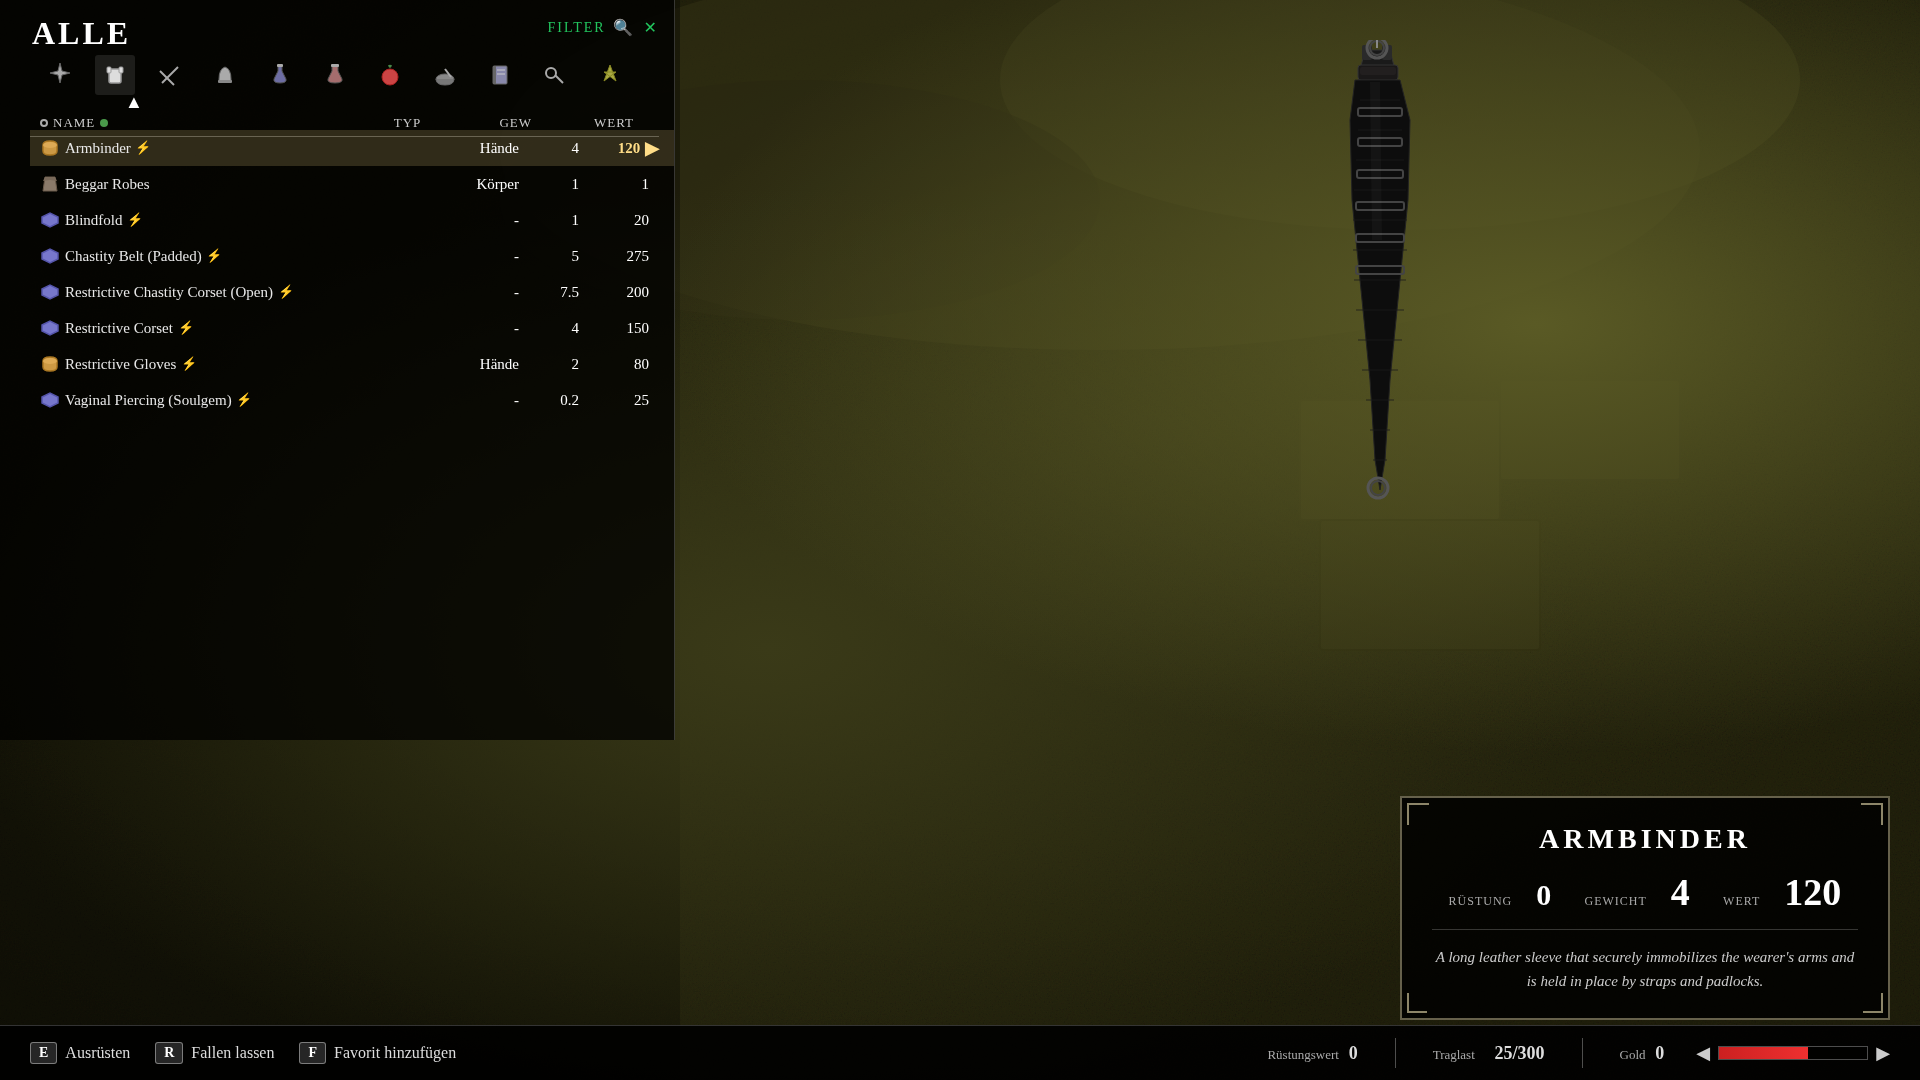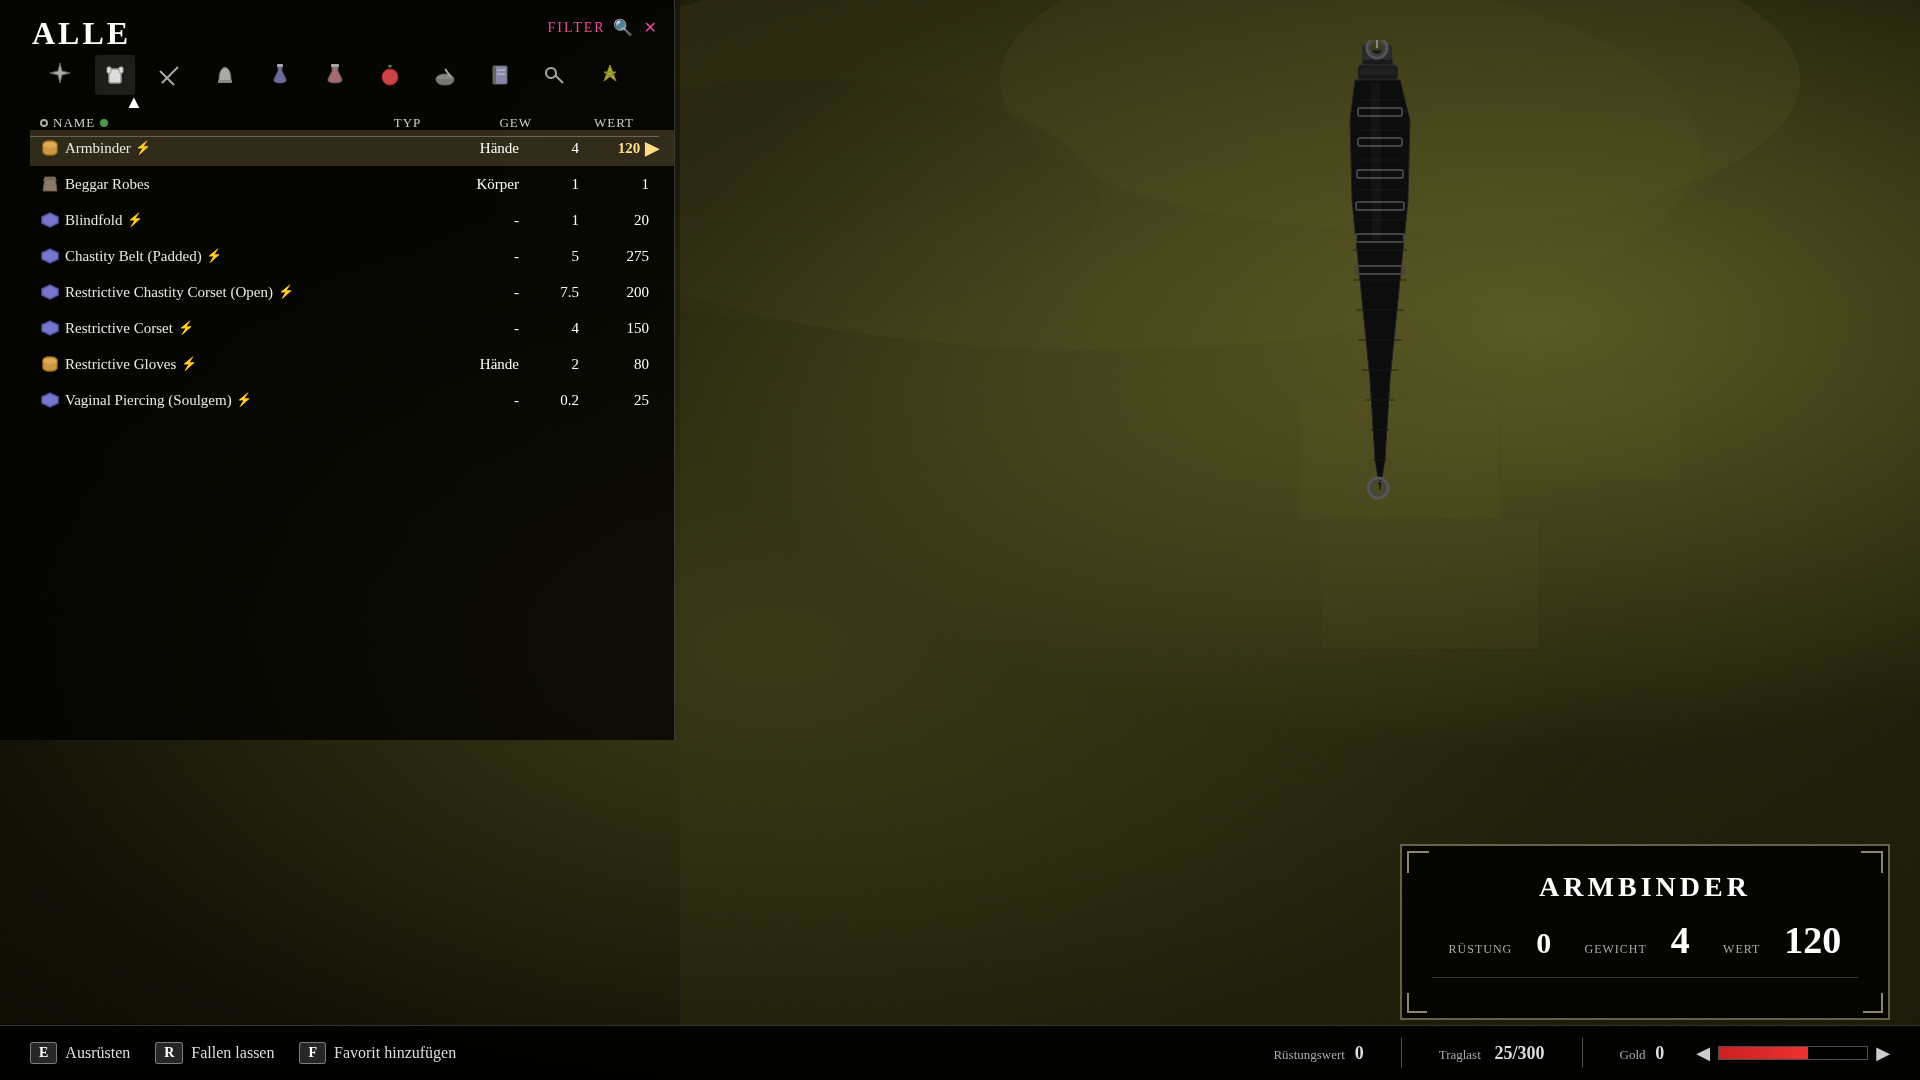--- a/index.html
+++ b/index.html
@@ -59,21 +59,21 @@
     }
 
     
     .filter-area {
       position: absolute;
       top: 18px;
       right: 15px;
       display: flex;
       align-items: center;
       gap: 8px;
-      color: #ec4899;
+      color: #22c55e;
       font-size: 14px;
       letter-spacing: 2px;
     }
 
     
     .category-icons {
       position: absolute;
       top: 50px;
       left: 30px;
       right: 15px;
@@ -703,20 +703,21 @@
     <div class="stat-group">
       <span class="stat-label">GEWICHT</span>
       <span class="stat-value large">4</span>
     </div>
     <div class="stat-group">
       <span class="stat-label">WERT</span>
       <span class="stat-value large">120</span>
     </div>
   </div>
 
+  <div class="detail-description">A long leather sleeve that securely immobilizes the wearer's arms and is held in place by straps and padlocks.</div>
 </div>
 
 <div class="bottom-bar">
   <div class="bottom-actions">
     <div class="action-btn">
       <span class="key-badge">E</span>
       <span>Ausrüsten</span>
     </div>
     <div class="action-btn">
       <span class="key-badge">R</span>
@@ -729,21 +730,21 @@
   </div>
 
   <div class="bottom-stats">
     <div>
       <span class="bottom-stat-label">Rüstungswert</span>
       <span style="margin-left:6px;" class="bottom-stat-value">0</span>
     </div>
     <div class="separator"></div>
     <div>
       <span class="bottom-stat-label">Traglast</span>
-      <span style="margin-left:10px;" class="bottom-stat-value">
+      <span style="margin-left:16px;" class="bottom-stat-value">
         <span>25</span>/<span>300</span>
       </span>
     </div>
     <div class="separator"></div>
     <div>
       <span class="bottom-stat-label">Gold</span>
       <span style="margin-left:6px;" class="bottom-stat-value">0</span>
     </div>
     <div class="health-bar-container">
       <span class="nav-arrow">◀</span>

